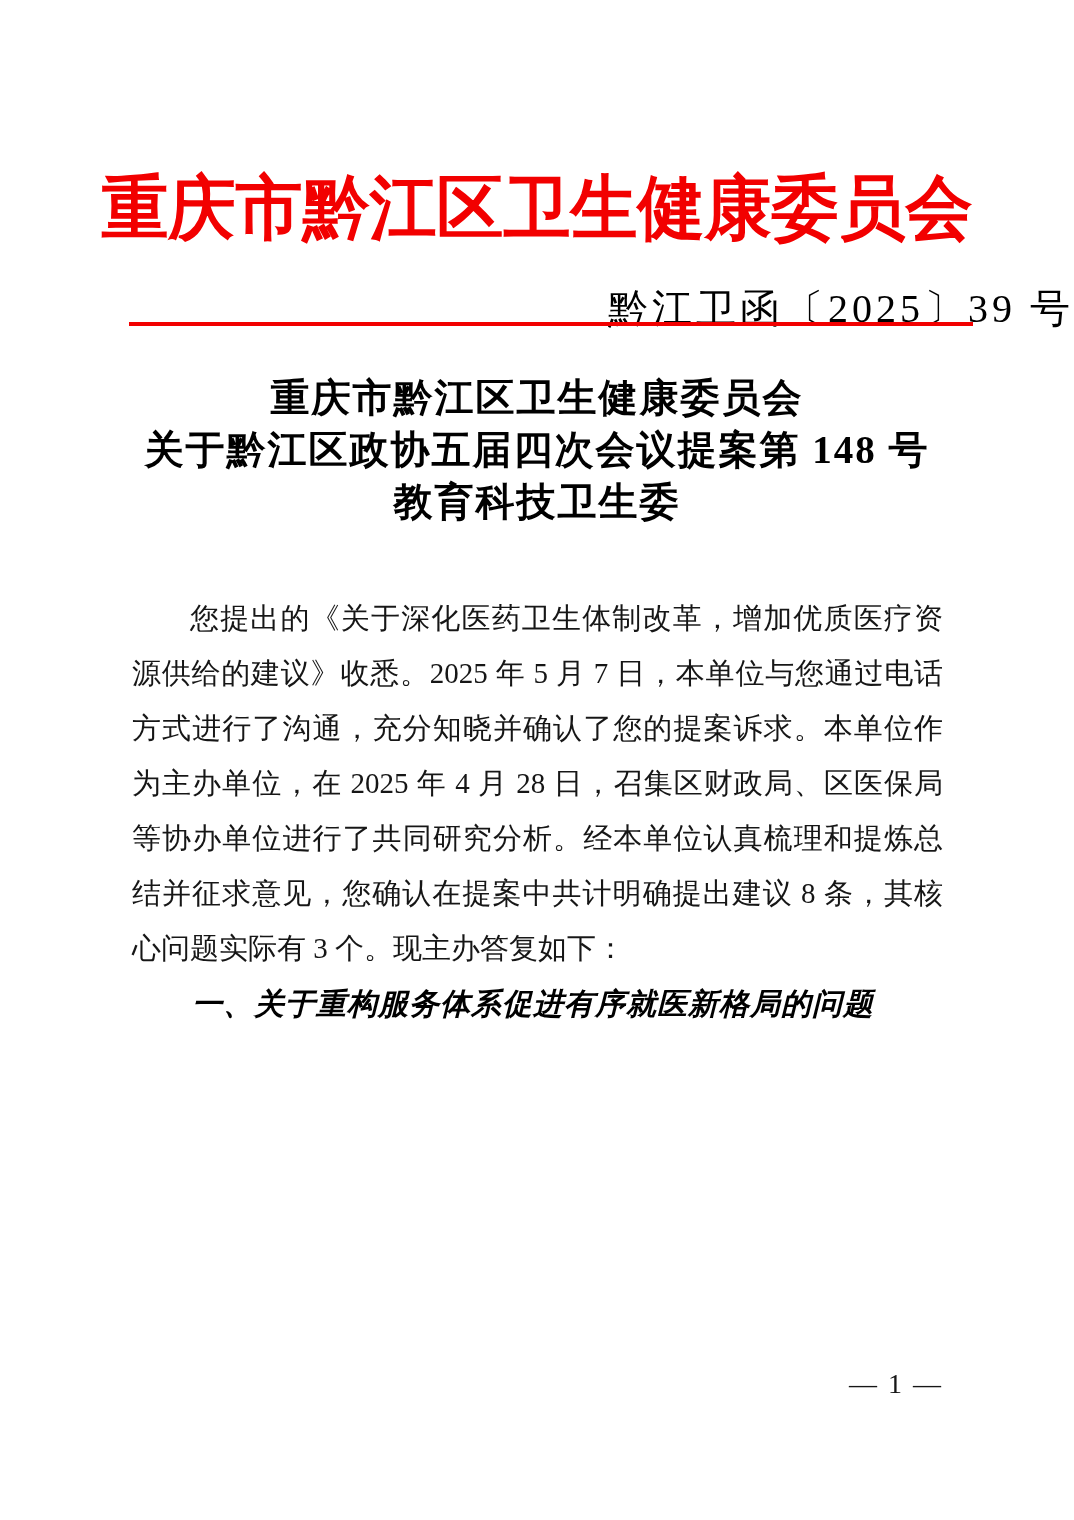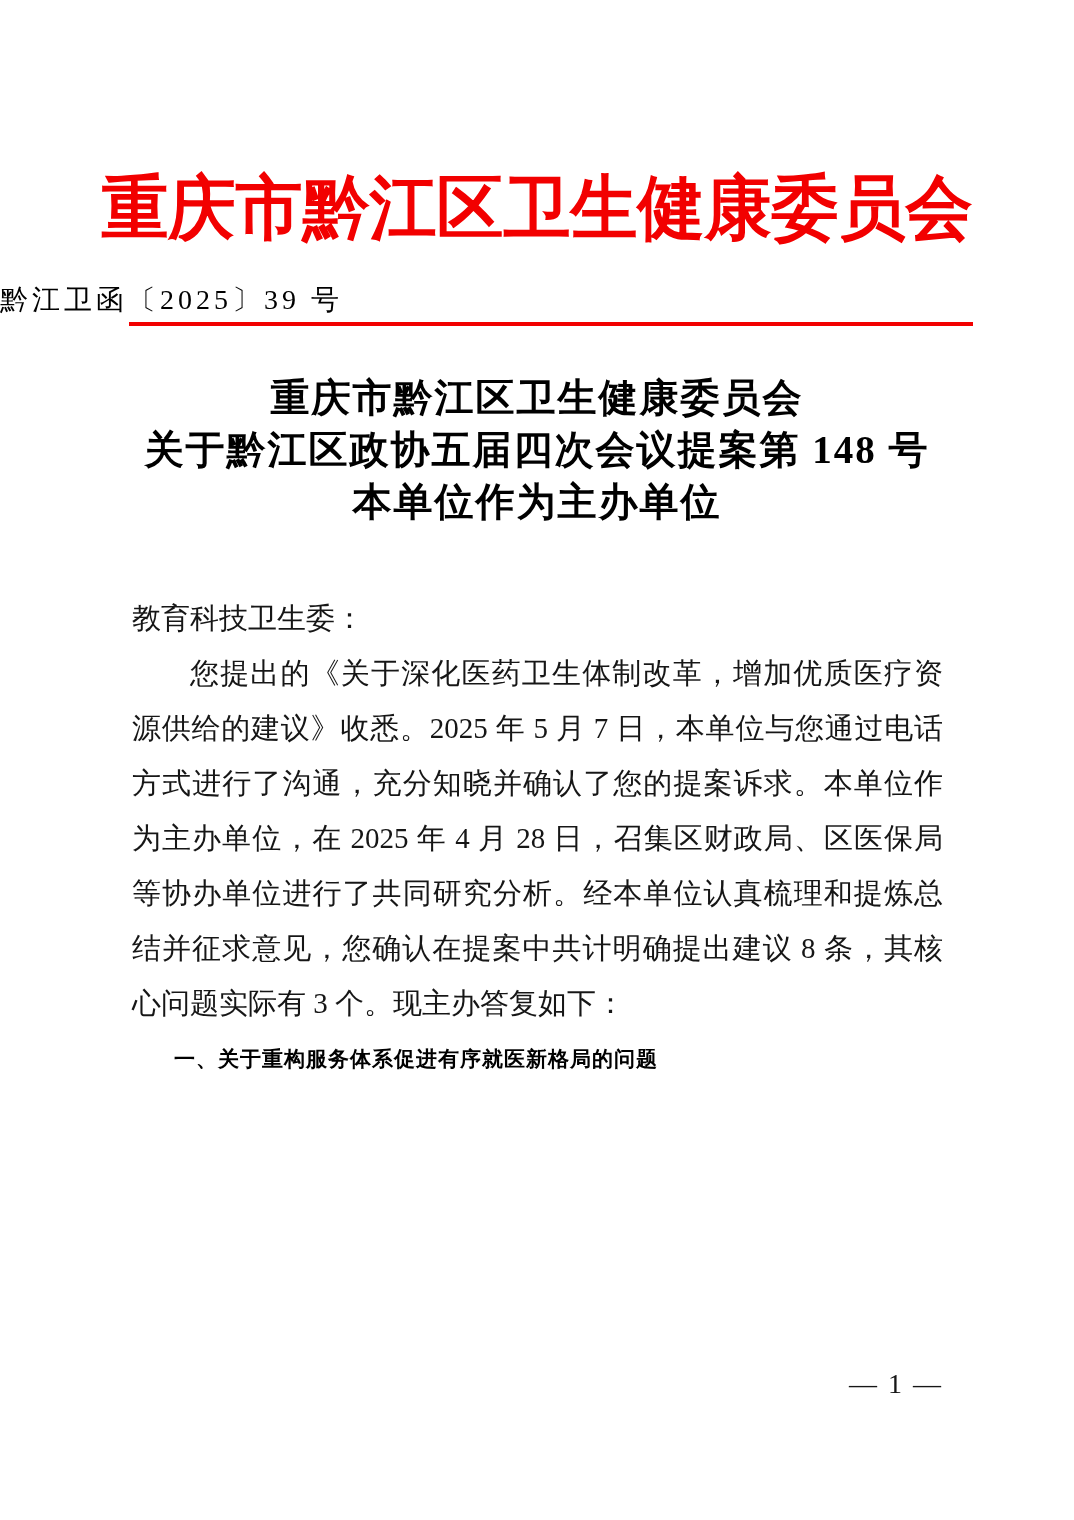--- a/index.html
+++ b/index.html
@@ -30,23 +30,23 @@
     color:var(--accent-red);
     letter-spacing:0px;
     white-space:nowrap;
     transform:scaleY(1.05);
   }
   .doc-number{
     position:absolute;
     top:281px;
     left:0;
     width:100%;
-    text-align:left;
+    text-align:right;
     font-family:"Liberation Serif", serif;
-    font-size:28px;
+    font-size:40px;
     color:var(--ink);
     letter-spacing:4px;
     white-space:nowrap;
   }
   .red-line{
     position:absolute;
     top:322px;
     left:129px;
     width:844px;
     height:4px;
@@ -81,22 +81,23 @@
     text-indent:2em;
     margin:0;
   }
   .body-text p.salutation{
     text-indent:0;
   }
   .section-heading{
     font-family:"Liberation Sans", sans-serif;
     font-weight:700;
     color:var(--ink);
-    font-size:21px;
+    font-size:30px;
     letter-spacing:1px;
+    font-style:italic;
   }
   .emph{
     font-weight:700;
     color:var(--ink);
   }
   .page-number{
     position:absolute;
     top:1368px;
     right:131px;
     font-family:"Liberation Serif", serif;
@@ -113,24 +114,23 @@
 
   <div class="agency-name">重庆市黔江区卫生健康委员会</div>
 
   <div class="doc-number">黔江卫函〔2025〕39 号</div>
 
   <div class="red-line"></div>
 
   <div class="doc-title">
     <div>重庆市黔江区卫生健康委员会</div>
     <div>关于黔江区政协五届四次会议提案第 148 号</div>
-    <div>本单位作为主办单位</div>
+    <div>教育科技卫生委</div>
   </div>
 
   <div class="body-text">
-    <p class="salutation">教育科技卫生委：</p>
     <p>您提出的《关于深化医药卫生体制改革，增加优质医疗资源供给的建议》收悉。2025 年 5 月 7 日，本单位与您通过电话方式进行了沟通，充分知晓并确认了您的提案诉求。本单位作为主办单位，在 2025 年 4 月 28 日，召集区财政局、区医保局等协办单位进行了共同研究分析。经本单位认真梳理和提炼总结并征求意见，您确认在提案中共计明确提出建议 8 条，其核心问题实际有 3 个。现主办答复如下：</p>
     <p class="section-heading">一、关于重构服务体系促进有序就医新格局的问题</p>
   </div>
 
   <div class="page-number">— 1 —</div>
 
 </div>
 
 </body></html>

